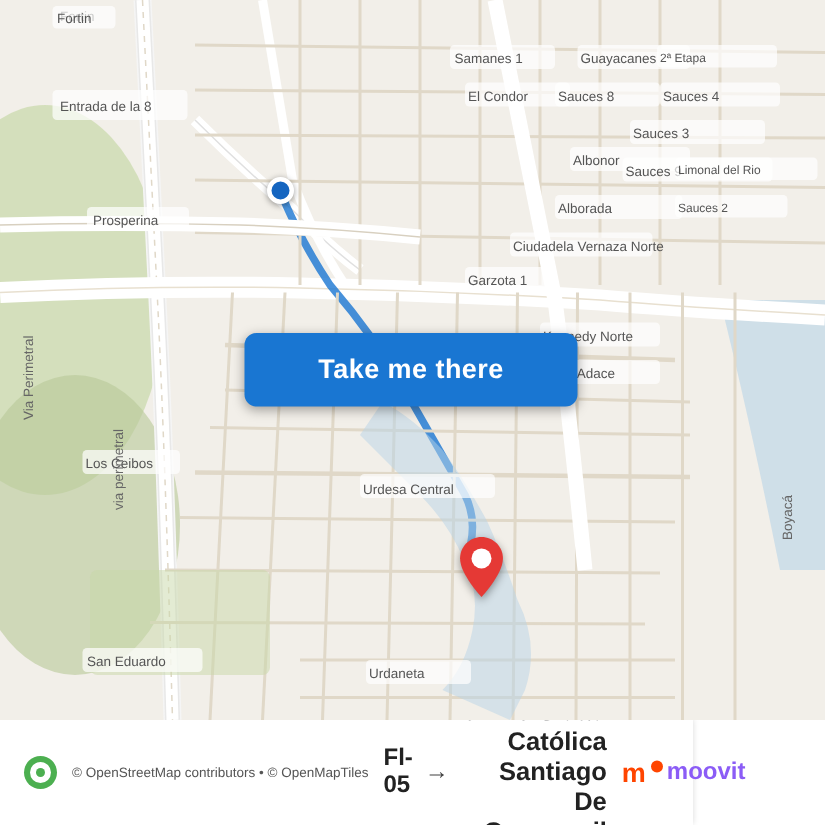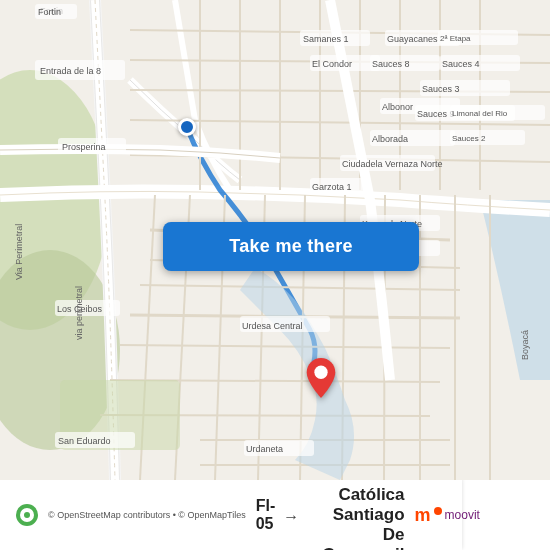--- a/index.html
+++ b/index.html
@@ -26,21 +26,21 @@
       position: absolute;
       top: 0; left: 0;
       width: 100%; height: 100%;
     }
 
     
     .take-me-there-btn {
       position: absolute;
       top: 222px;
       left: 163px;
-      width: 256px;
+      width: 222px;
       height: 49px;
       background: #1976D2;
       border-radius: 8px;
       display: flex;
       align-items: center;
       justify-content: center;
       cursor: pointer;
       box-shadow: 0 2px 8px rgba(0,0,0,0.35);
       z-index: 10;
       border: none;
@@ -155,23 +155,23 @@
       flex-shrink: 0;
     }
 
     .moovit-m {
       font-size: 18px;
       font-weight: bold;
       color: #FF4500;
     }
 
     .moovit-text {
-      font-size: 12px;
-      font-weight: normal;
-      color: #701a75;
+      font-size: 16px;
+      font-weight: bold;
+      color: #8b5cf6;
     }
 
     .moovit-dot {
       width: 8px;
       height: 8px;
       background: #FF4500;
       border-radius: 50%;
       margin-bottom: 8px;
     }
   </style>

